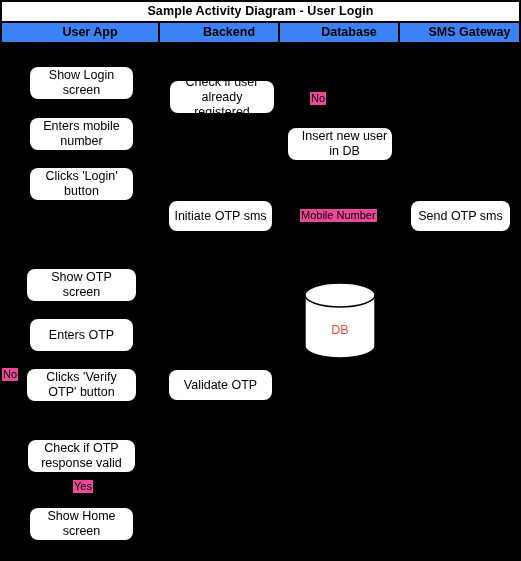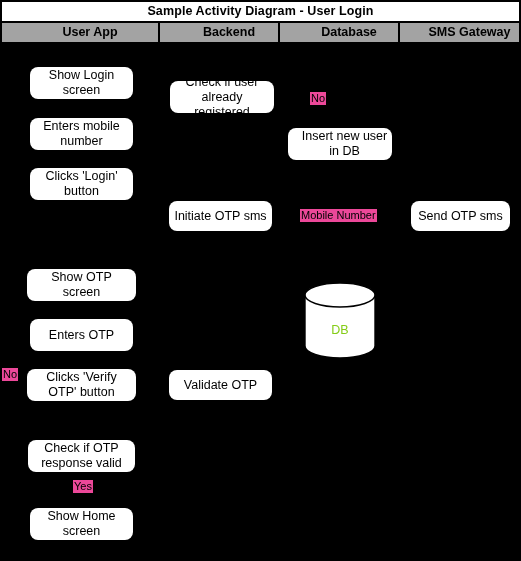--- a/index.html
+++ b/index.html
@@ -47,21 +47,21 @@
   }
   .lane-cell {
     box-sizing: border-box;
     display: flex;
     align-items: center;
     justify-content: center;
     font-size: 12.5px;
     font-weight: bold;
     color: #000000;
     border-right: 2px solid #000000;
-    background: #a3a3a3;
+    background: #3b82f6;
     line-height: 1;
     padding-left: 20px;
   }
   .lane-cell:last-child { border-right: none; }
 
   
   .node {
     position: absolute;
     box-sizing: border-box;
     background: #ffffff;
@@ -90,21 +90,21 @@
   
   #db-shape {
     position: absolute;
   }
   #db-shape svg { display: block; }
   #db-label {
     position: absolute;
     width: 100%;
     text-align: center;
     font-size: 12.5px;
-    color: #84cc16;
+    color: #ef4444;
     line-height: 1;
   }
 </style>
 </head>
 <body>
 
 <div id="canvas">
 
   <div id="header-table">
     <div class="header-title-row">Sample Activity Diagram - User Login</div>

